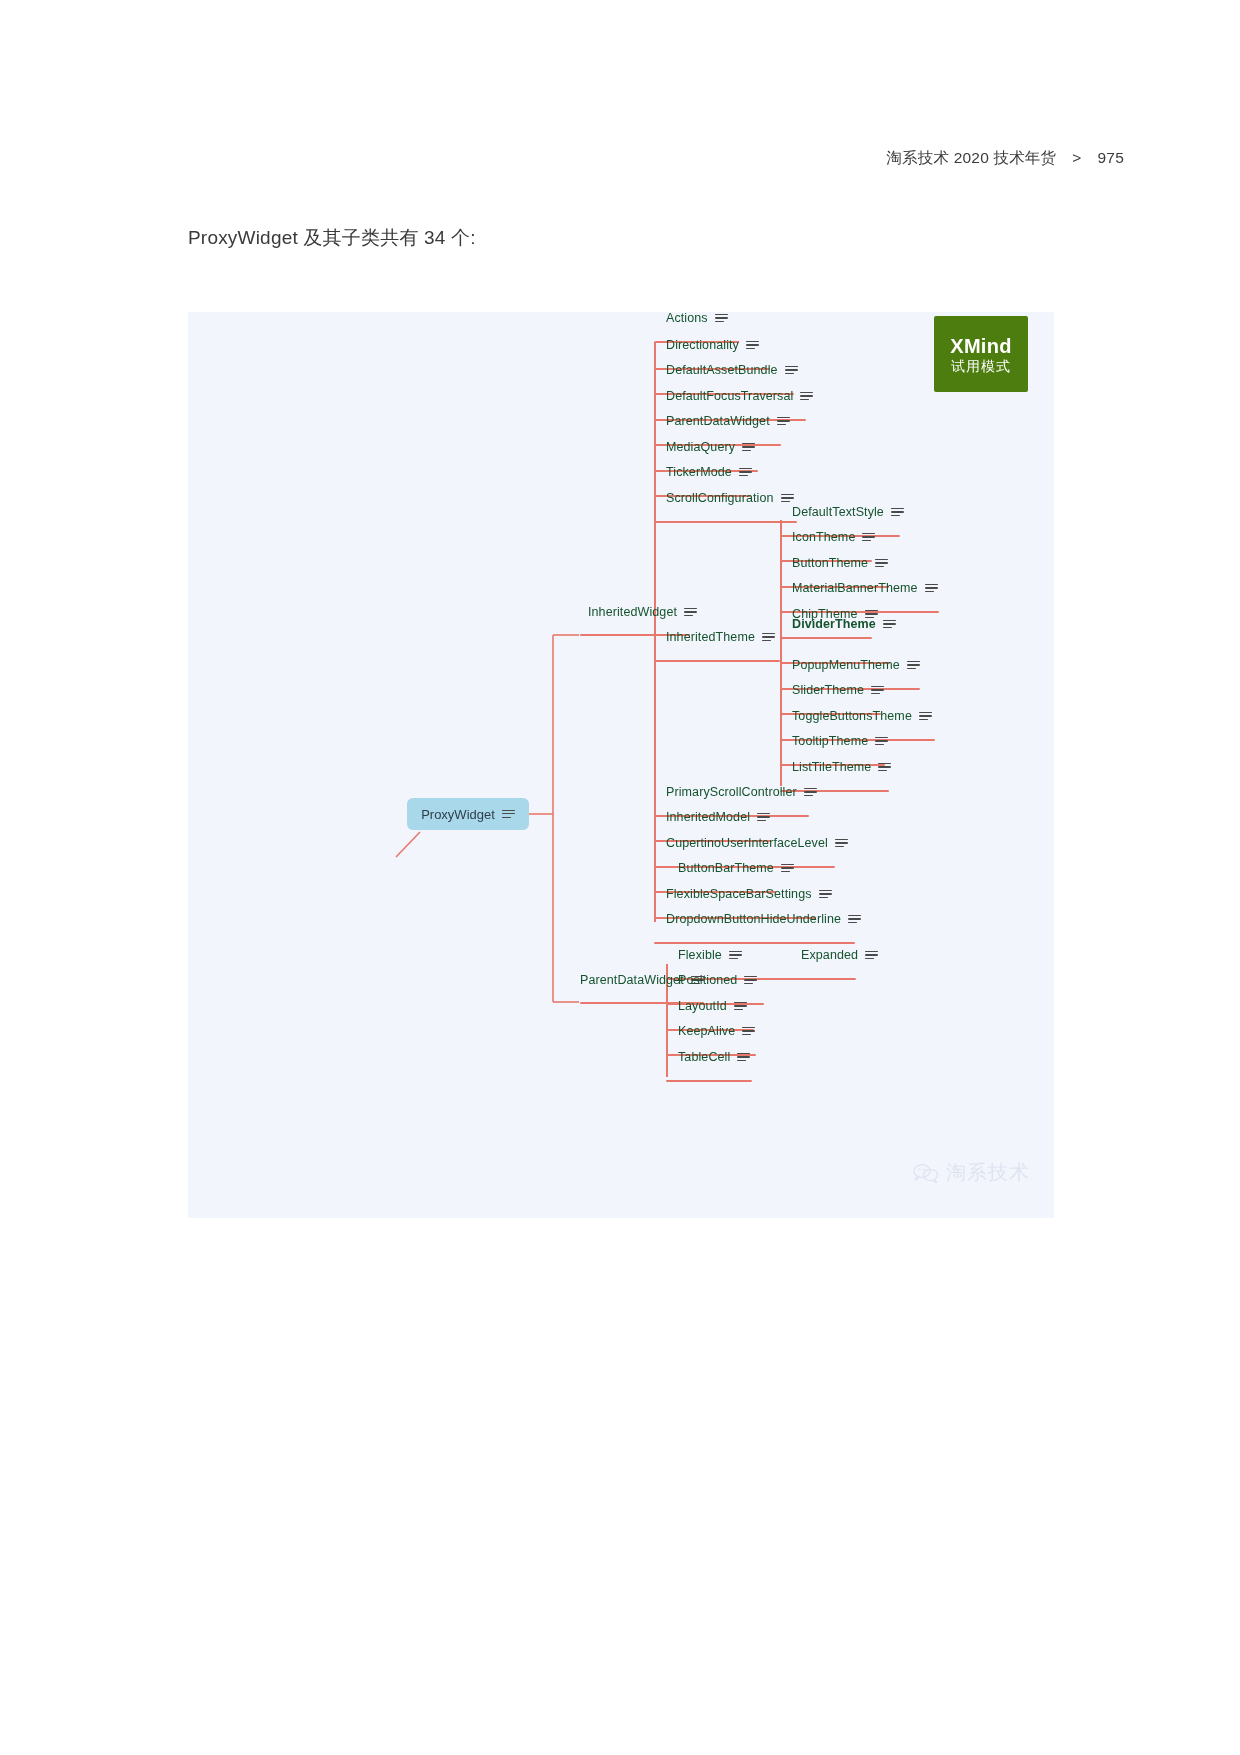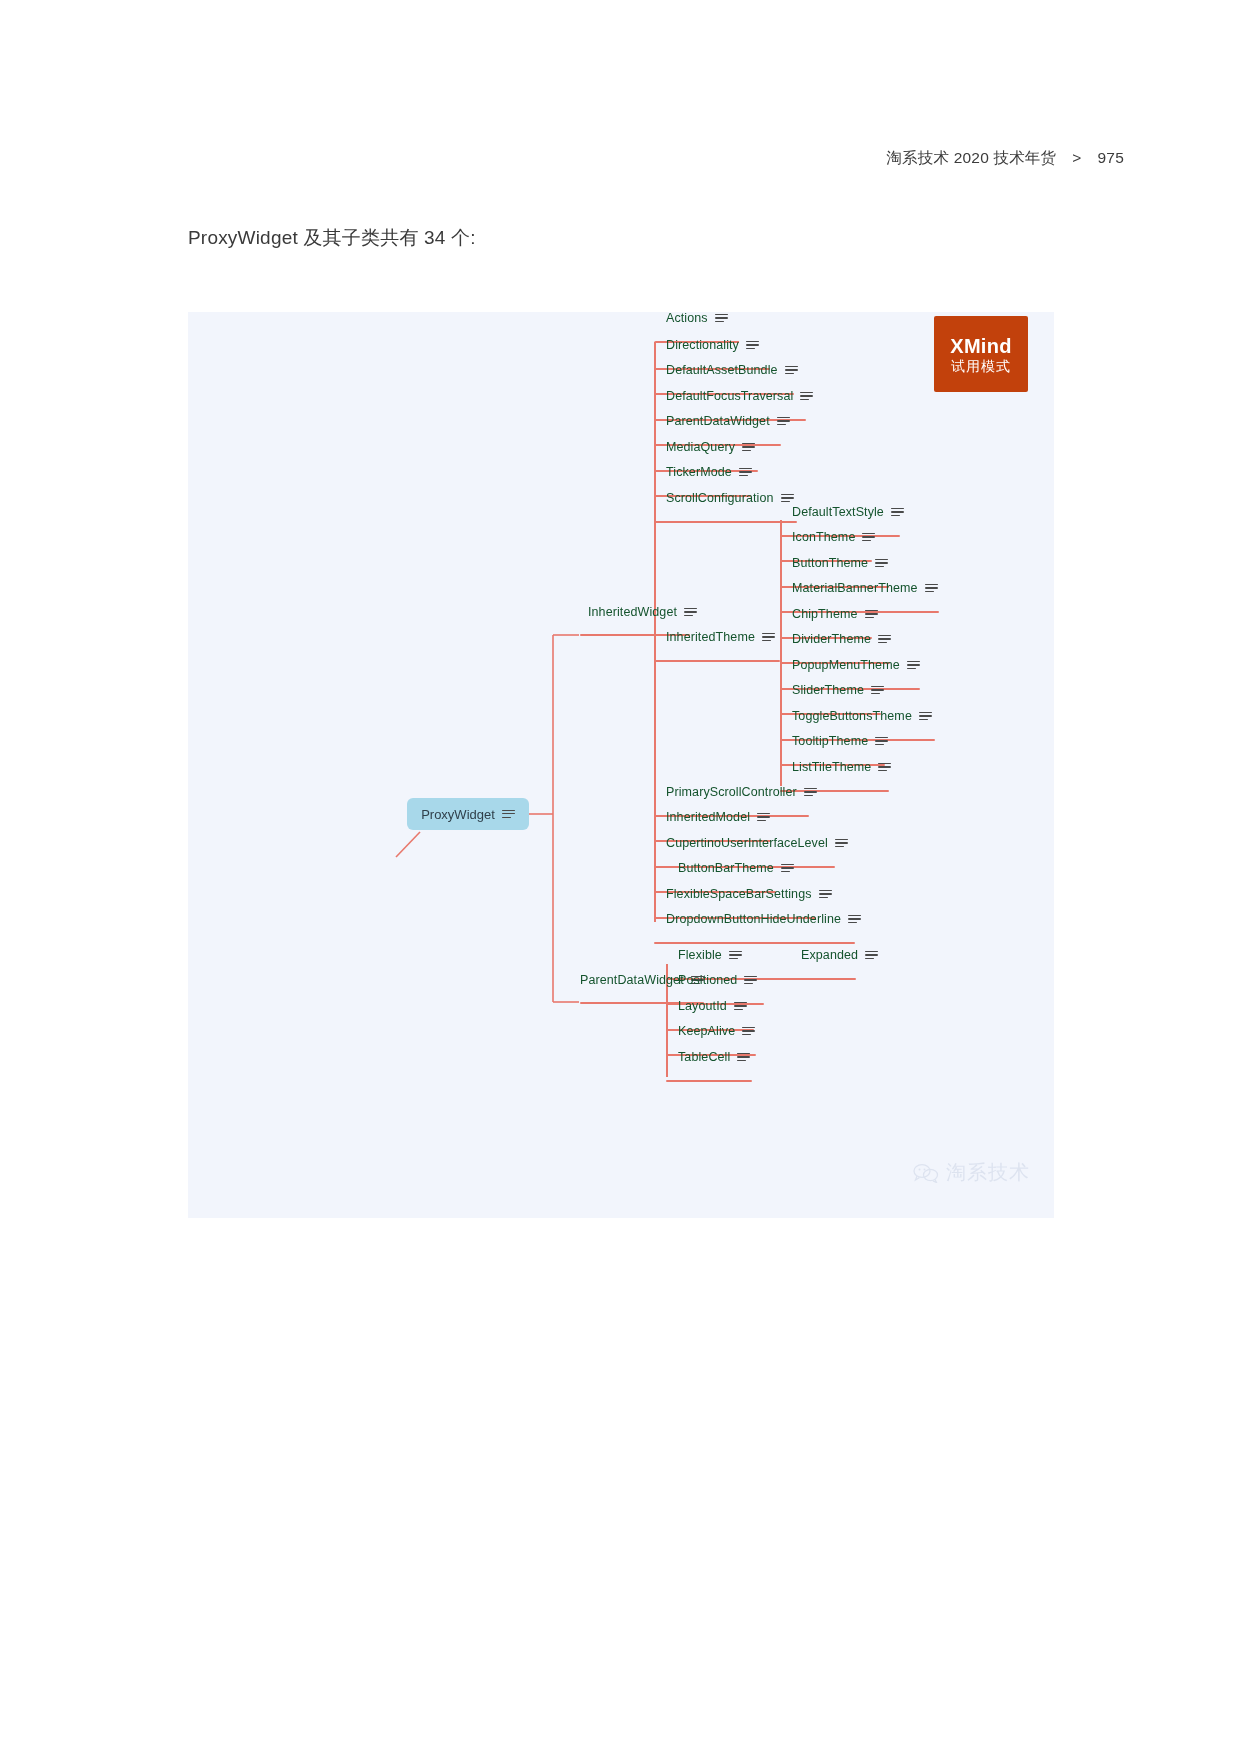--- a/index.html
+++ b/index.html
@@ -53,21 +53,21 @@
     overflow: hidden;
   }
 
   
   #xmind-badge {
     position: absolute;
     right: 26px;
     top: 4px;
     width: 94px;
     height: 76px;
-    background: #c2410c;
+    background: #4d7c0f;
     border-radius: 2px;
     display: flex;
     flex-direction: column;
     align-items: center;
     justify-content: center;
     gap: 3px;
   }
   #xmind-badge .xm-title {
     color: #ffffff;
     font-size: 20px;
@@ -386,21 +386,21 @@
   <div class="node" style="left:604px; top:296px;">
     <span class="lbl">ChipTheme</span>
     <span class="notes-icon">
         <i></i>
         <i></i>
         <i></i>
       </span>
   </div>
   <div class="uline" style="left:592px; top:325px; width:92px;"></div>
 
-  <div class="node" style="left:604px; top:321px;">
+  <div class="node" style="left:604px; top:306px;font-weight:bold;">
     <span class="lbl">DividerTheme</span>
     <span class="notes-icon">
         <i></i>
         <i></i>
         <i></i>
       </span>
   </div>
   <div class="uline" style="left:592px; top:350px; width:110px;"></div>
 
   <div class="node" style="left:604px; top:347px;">

